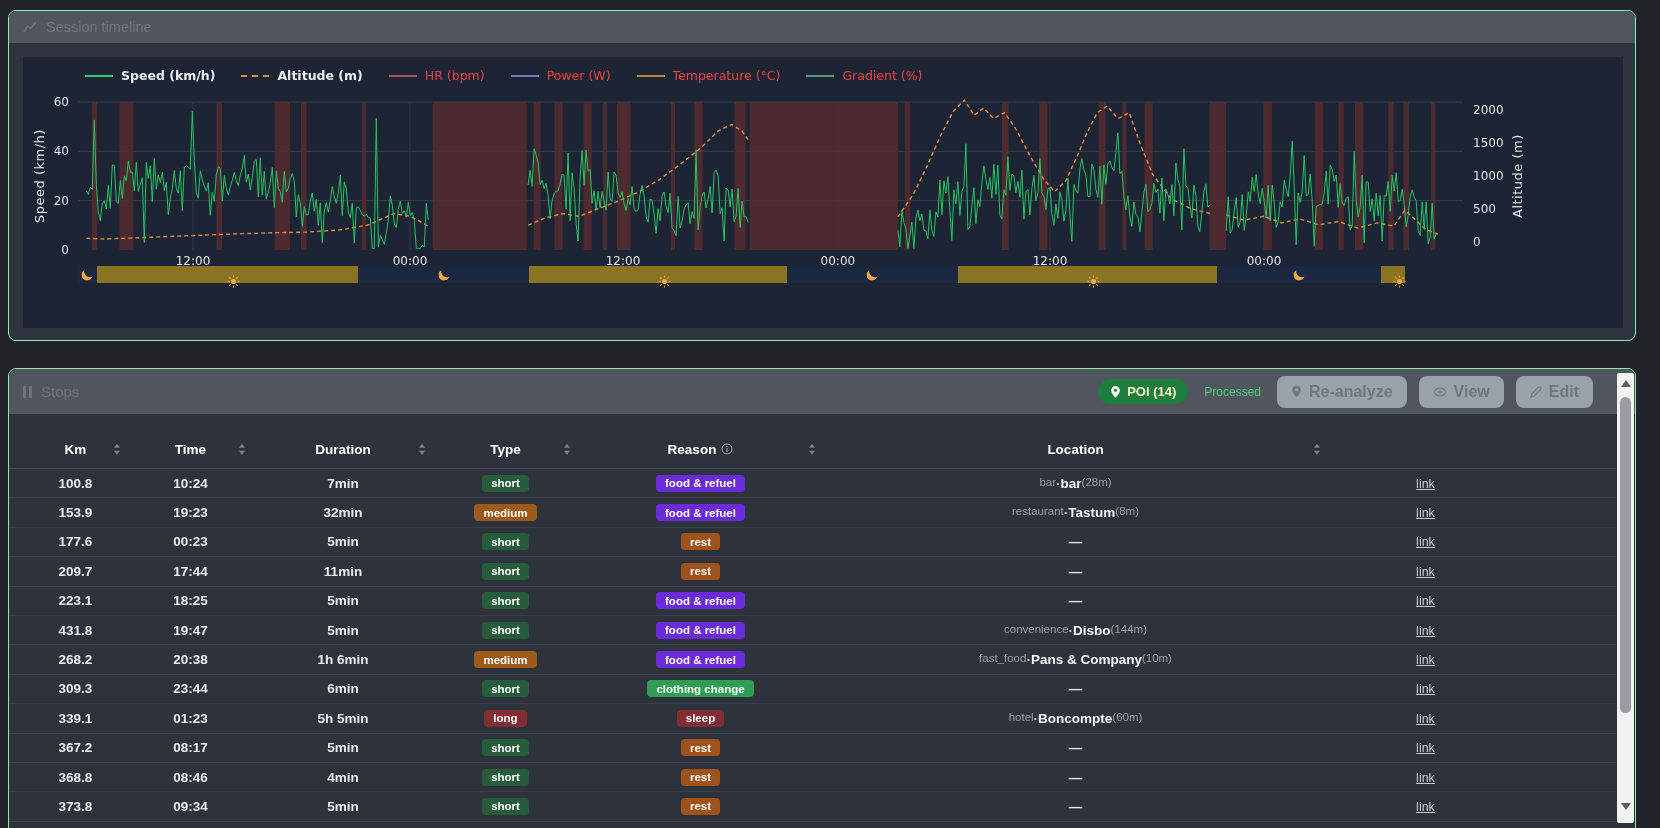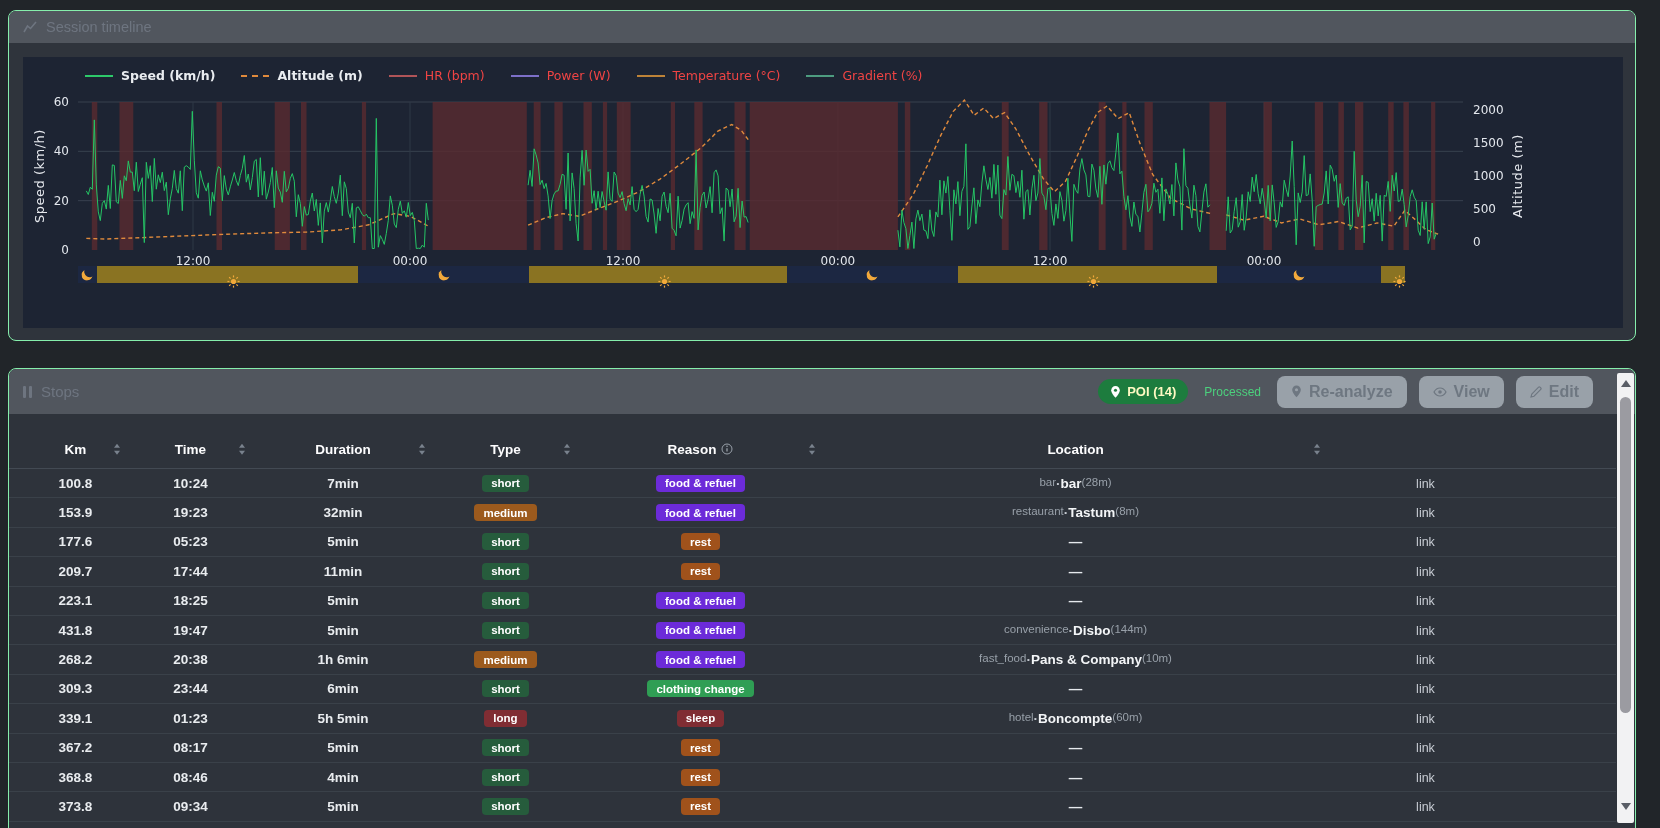--- a/index.html
+++ b/index.html
@@ -88,21 +88,21 @@
   .badge{
     display:inline-block;padding:2.5px 9px;border-radius:4px;
     color:#fff;font-size:11.5px;font-weight:600;white-space:nowrap;
   }
   .td.poi{display:flex;align-items:flex-start;justify-content:center;white-space:nowrap;}
   .poi-cat{font-size:11.5px;color:#98a0a9;}
   .poi-sep{color:#c8cdd4;font-weight:700;}
   .poi-name{font-size:13.5px;font-weight:700;color:#f3f5f7;}
   .poi-dist{font-size:11.5px;color:#98a0a9;}
   .poi-empty{color:#e6e9ed;font-weight:600;}
-  .link{color:#c7ccd3;font-size:12.5px;cursor:pointer;}
+  .link{color:#c7ccd3;text-decoration:underline;font-size:12.5px;cursor:pointer;}
   
   .scrollbar{
     position:absolute;top:4px;right:1px;width:17px;height:450px;
     background:#f2f2f3;border-radius:2px;
   }
   .sb-arrow{position:absolute;left:50%;transform:translateX(-50%);width:0;height:0;
     border-left:5px solid transparent;border-right:5px solid transparent;}
   .sb-arrow.up{top:7px;border-bottom:7px solid #5a5e66;}
   .sb-arrow.down{bottom:13px;border-top:7px solid #5a5e66;}
   .sb-thumb{position:absolute;left:3px;top:24px;width:11px;height:316px;
@@ -402,21 +402,21 @@
           <div class="td poi">
             <span class="poi-cat">restaurant</span>
             <span class="poi-sep">·</span>
             <span class="poi-name">Tastum</span>
             <span class="poi-dist">(8m)</span>
           </div>
           <div class="td"><span class="link">link</span></div>
         </div>
         <div class="trow">
           <div class="td num">177.6</div>
-          <div class="td num">05:23</div>
+          <div class="td num">00:23</div>
           <div class="td num">5min</div>
           <div class="td"><span class="badge" style="background: rgb(38, 92, 60);">short</span></div>
           <div class="td"><span class="badge" style="background: rgb(160, 82, 27);">rest</span></div>
           <div class="td poi">
             <span class="poi-empty">—</span>
           </div>
           <div class="td"><span class="link">link</span></div>
         </div>
         <div class="trow">
           <div class="td num">209.7</div>

